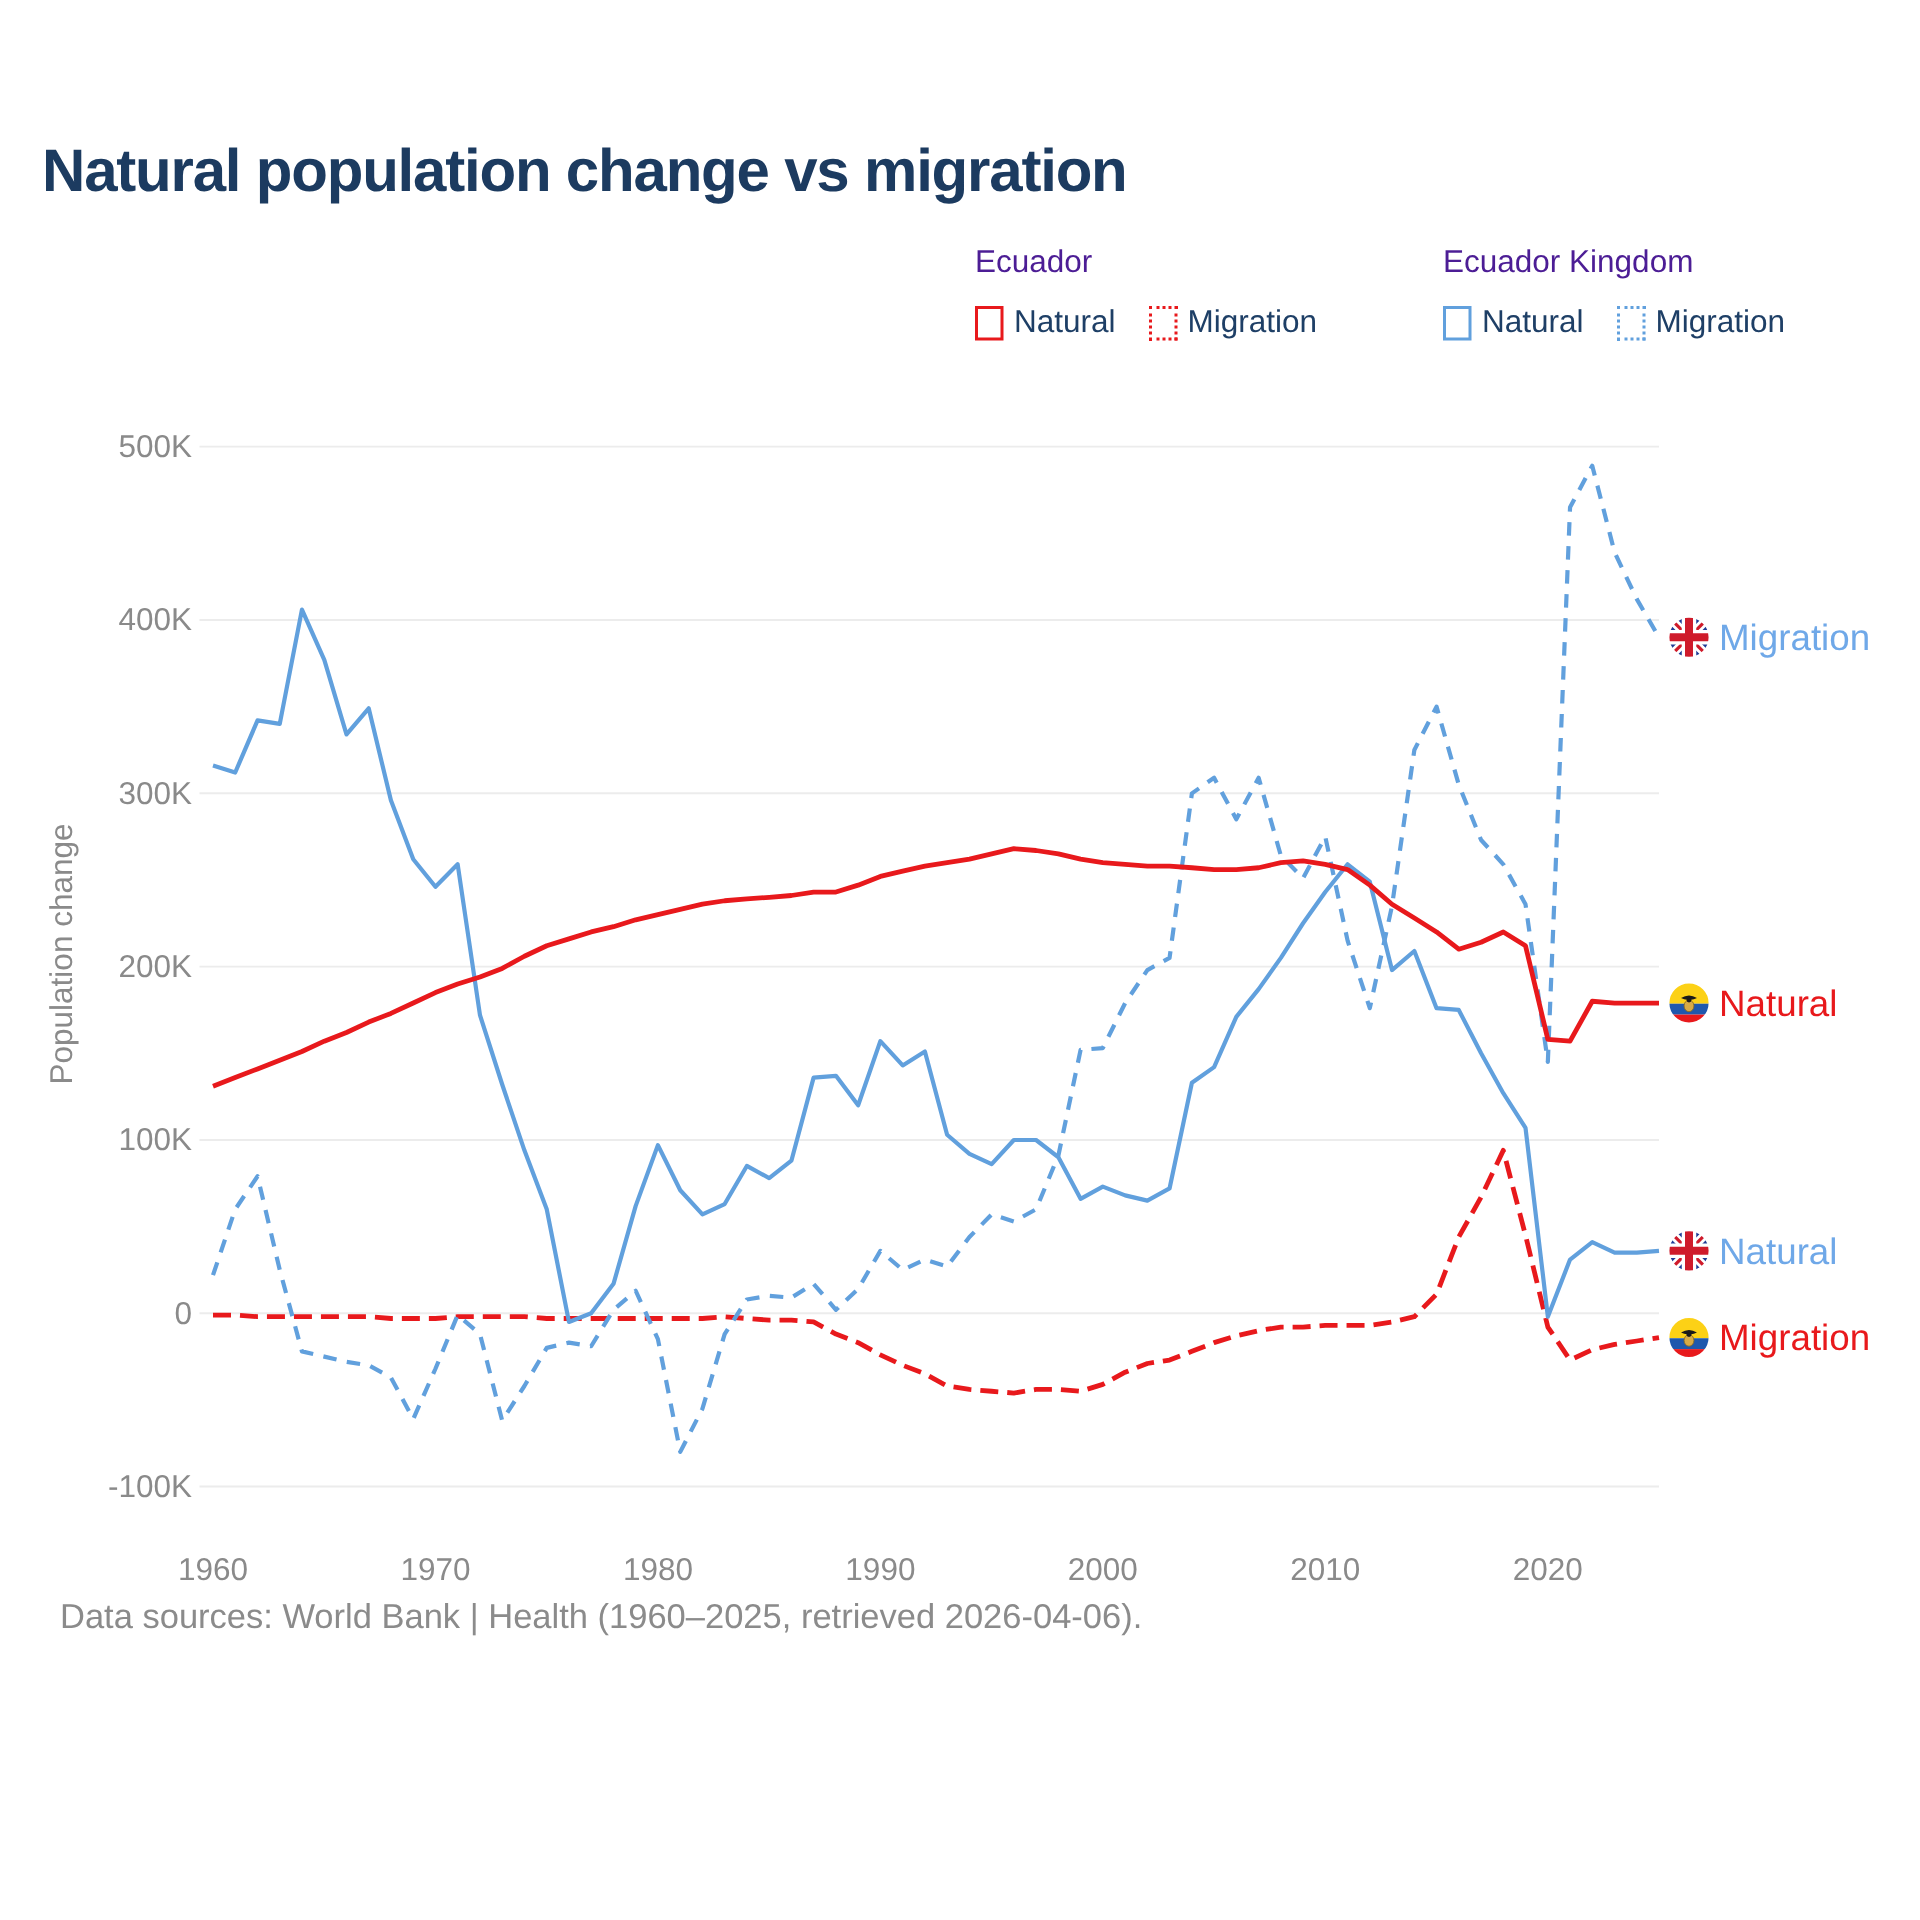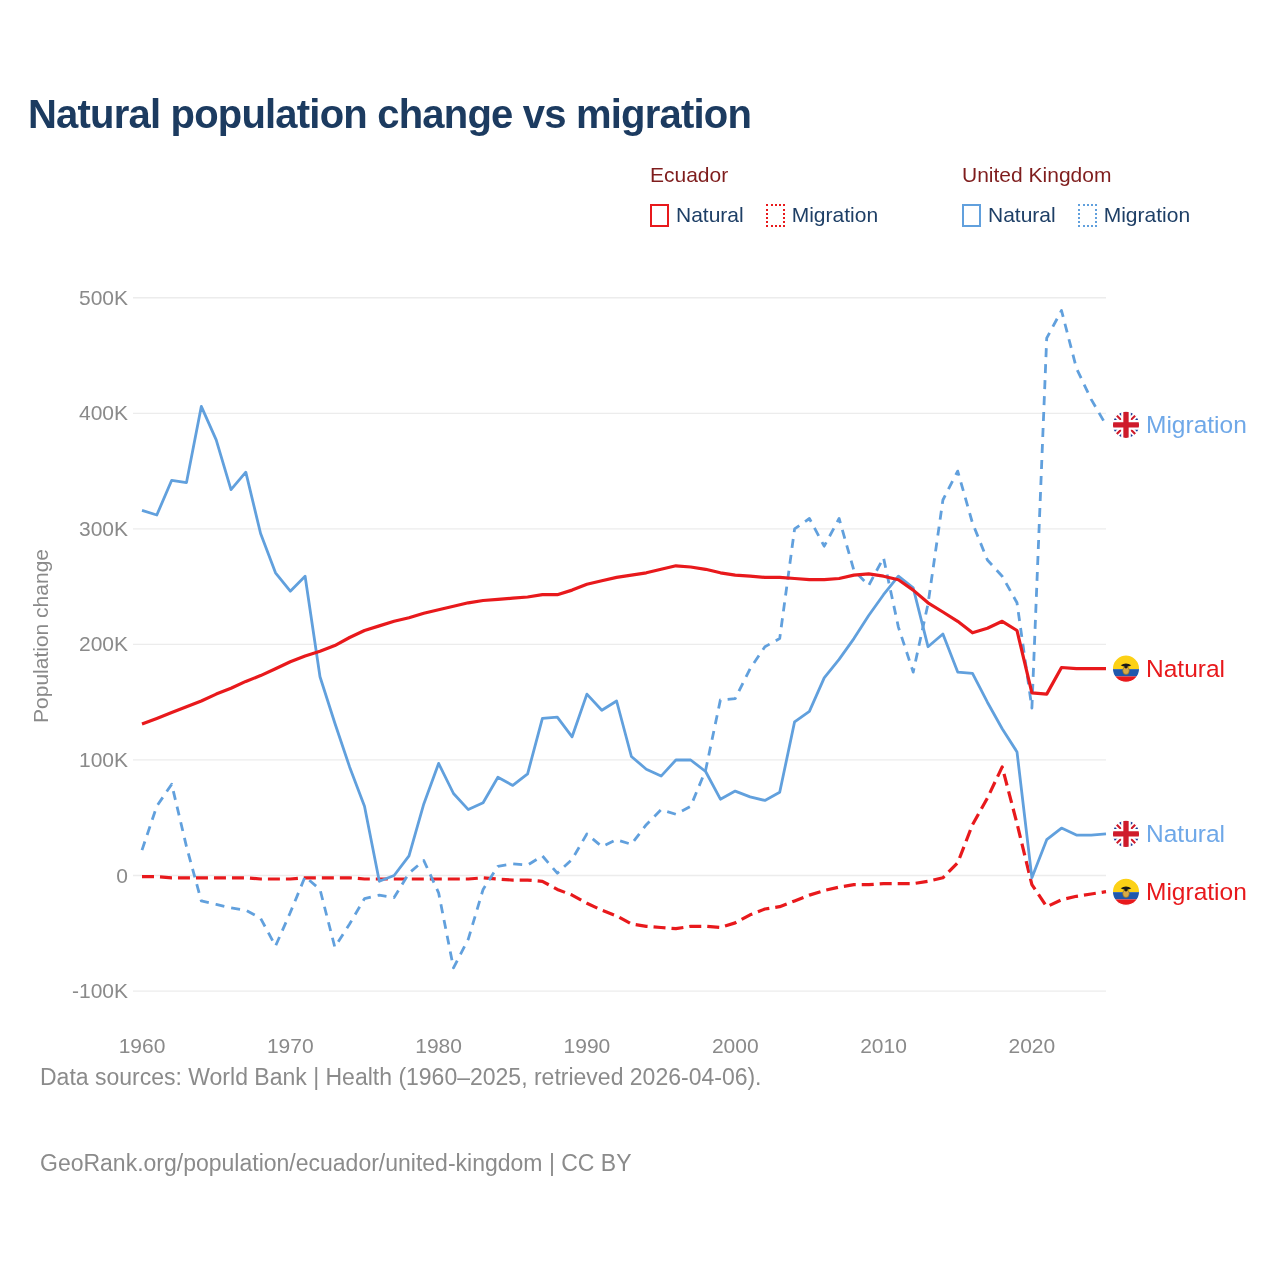--- a/index.html
+++ b/index.html
@@ -2,21 +2,21 @@
 <html><head>
 <meta charset="utf-8">
 <style>
   html,body{margin:0;padding:0;background:#ffffff;width:1280px;height:1280px;overflow:hidden;
             font-family:"Liberation Sans", sans-serif;}
   .page{position:relative;width:1176px;height:1280px;background:#fff;}
   .title{position:absolute;left:28px;top:92px;font-size:40px;font-weight:700;color:#1c3b60;
          letter-spacing:-0.8px;white-space:nowrap;}
   .legend{position:absolute;top:163px;left:0;width:1280px;height:80px;}
   .legend-group{position:absolute;top:0;}
-  .legend-country{font-size:21px;color:#7f1d1d;margin-bottom:16px;}
+  .legend-country{font-size:21px;color:#4c1d95;margin-bottom:16px;}
   .legend-items{display:flex;gap:22px;align-items:center;}
   .legend-item{display:flex;align-items:center;gap:7px;font-size:21px;color:#1e3f66;}
   .swatch{width:19px;height:23px;background:#fff;border:2.5px solid #000;box-sizing:border-box;}
   svg#plot{position:absolute;left:0;top:0;}
   .footer{position:absolute;left:40px;font-size:23px;color:#8b8b8b;white-space:nowrap;}
   .footer.l1{top:1064px;} .footer.l2{top:1150px;}
 </style>
 </head>
 <body>
 
@@ -32,21 +32,21 @@
           <span class="swatch" style="border-color: rgb(232, 25, 28); border-style: solid;"></span>
           <span>Natural</span>
         </div>
         <div class="legend-item">
           <span class="swatch" style="border-color: rgb(232, 25, 28); border-style: dotted;"></span>
           <span>Migration</span>
         </div>
       </div>
     </div>
     <div class="legend-group" style="left:962px">
-      <div class="legend-country">United Kingdom</div>
+      <div class="legend-country">Ecuador Kingdom</div>
       <div class="legend-items">
         <div class="legend-item">
           <span class="swatch" style="border-color: rgb(97, 160, 221); border-style: solid;"></span>
           <span>Natural</span>
         </div>
         <div class="legend-item">
           <span class="swatch" style="border-color: rgb(97, 160, 221); border-style: dotted;"></span>
           <span>Migration</span>
         </div>
       </div>
@@ -118,15 +118,14 @@
         <use href="#flag-ec" x="1111.5" y="654.1655000000001" width="29" height="29"></use>
         <text x="1146" y="677.1655000000001" font-size="24.5" fill="#e8191c">Natural</text>
         <use href="#flag-uk" x="1111.5" y="819.402" width="29" height="29"></use>
         <text x="1146" y="842.402" font-size="24.5" fill="#6fa8e8">Natural</text>
         <use href="#flag-ec" x="1111.5" y="877.177" width="29" height="29"></use>
         <text x="1146" y="900.177" font-size="24.5" fill="#e8191c">Migration</text>
       </g>
   </svg>
 
   <div class="footer l1">Data sources: World Bank | Health (1960–2025, retrieved 2026-04-06).</div>
-  <div class="footer l2">GeoRank.org/population/ecuador/united-kingdom | CC BY</div>
 
 </div>
 
 </body></html>

